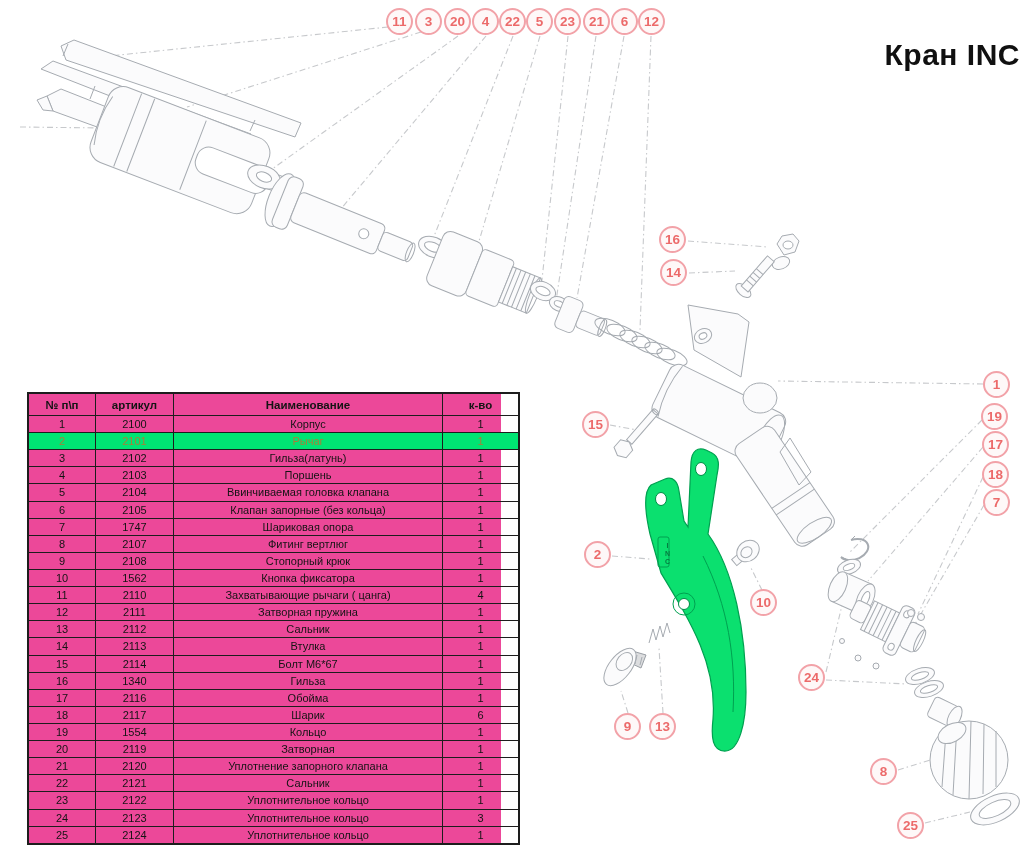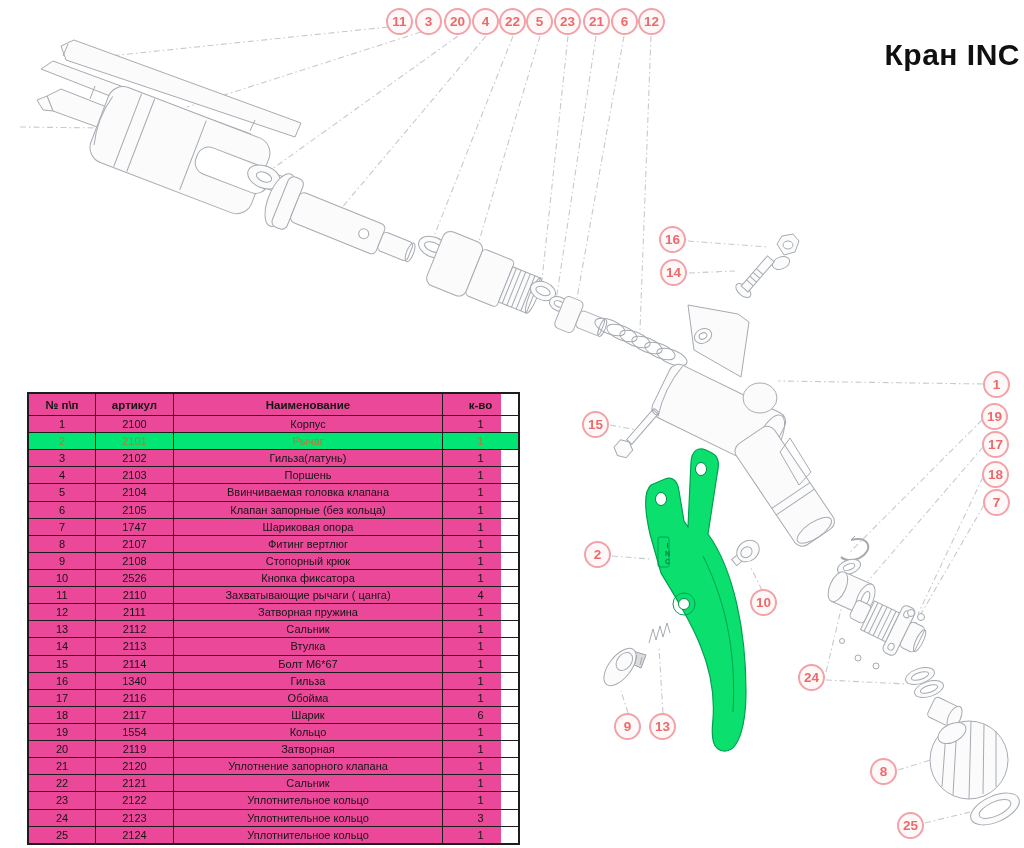--- a/index.html
+++ b/index.html
@@ -387,21 +387,21 @@
             <td>1</td>
           </tr>
           <tr>
             <td>9</td>
             <td>2108</td>
             <td>Стопорный крюк</td>
             <td>1</td>
           </tr>
           <tr>
             <td>10</td>
-            <td>2526</td>
+            <td>1562</td>
             <td>Кнопка фиксатора</td>
             <td>1</td>
           </tr>
           <tr>
             <td>11</td>
             <td>2110</td>
             <td>Захватывающие рычаги ( цанга)</td>
             <td>4</td>
           </tr>
           <tr>

